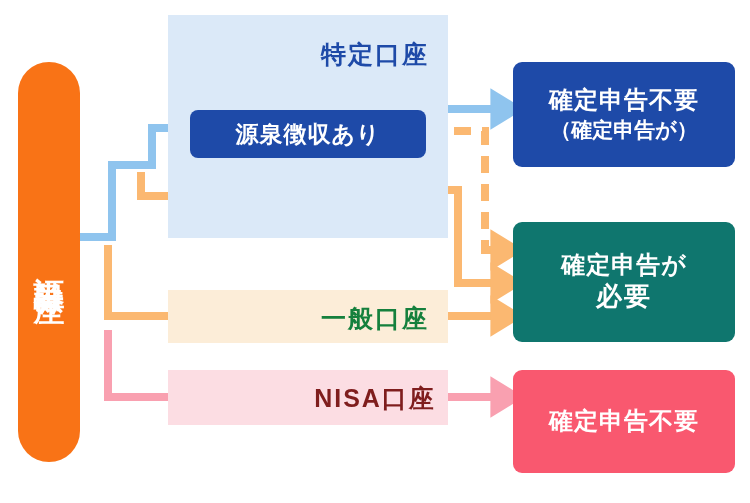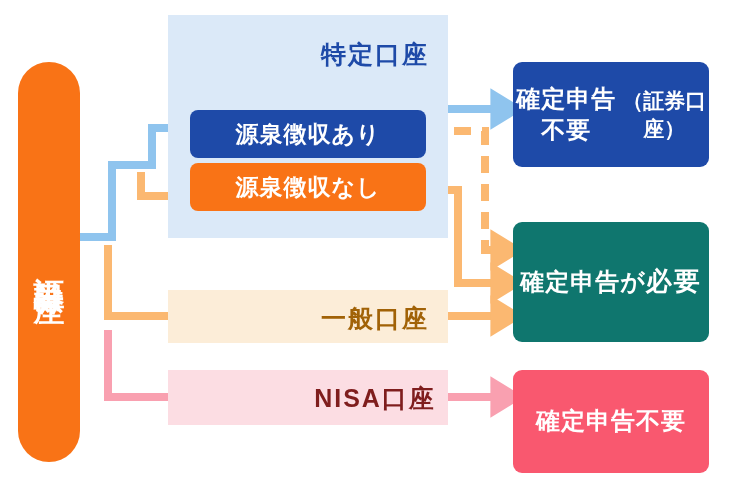--- a/index.html
+++ b/index.html
@@ -84,21 +84,21 @@
     font-weight: bold;
     letter-spacing: 2px;
     z-index: 2;
   }
   #heading-tokutei {
     top: 38px;
     color: #1e4aa8;
   }
   #heading-ippan {
     top: 302px;
-    color: #a16207;
+    color: #15803d;
   }
   #heading-nisa {
     top: 382px;
     color: #7f1d1d;
   }
 
   
   .option-box {
     position: absolute;
     left: 190px;
@@ -120,24 +120,24 @@
   }
   #option-withholding-no {
     top: 163px;
     background: #f97316;
   }
 
   
   .result-box {
     position: absolute;
     left: 513px;
-    width: 196px;
+    width: 222px;
     border-radius: 9px;
     display: flex;
-    flex-direction: row;
+    flex-direction: column;
     align-items: center;
     justify-content: center;
     color: #ffffff;
     z-index: 3;
     text-align: center;
   }
   #result-no-filing-withholding {
     top: 62px;
     height: 105px;
     background: #1e4aa8;
@@ -216,27 +216,24 @@
   <div class="group-panel" id="panel-ippan"></div>
   <div class="panel-heading" id="heading-ippan">一般口座</div>
 
   <div class="group-panel" id="panel-nisa"></div>
   <div class="panel-heading" id="heading-nisa">NISA口座</div>
 
   <div class="option-box" id="option-withholding-yes">
     <span>源泉徴収あり</span>
   </div>
 
-  <div class="option-box" id="option-withholding-no">
-    <span>源泉徴収なし</span>
-  </div>
 
   <div class="result-box" id="result-no-filing-withholding">
     <span class="result-line1">確定申告不要</span>
-    <span class="result-line2">（証券口座）</span>
+    <span class="result-line2">（確定申告が）</span>
   </div>
 
   <div class="result-box" id="result-filing-required">
     <span class="result-line1">確定申告が</span>
     <span class="result-line2 big">必要</span>
   </div>
 
   <div class="result-box" id="result-no-filing-nisa">
     <span class="result-line1">確定申告不要</span>
   </div>

